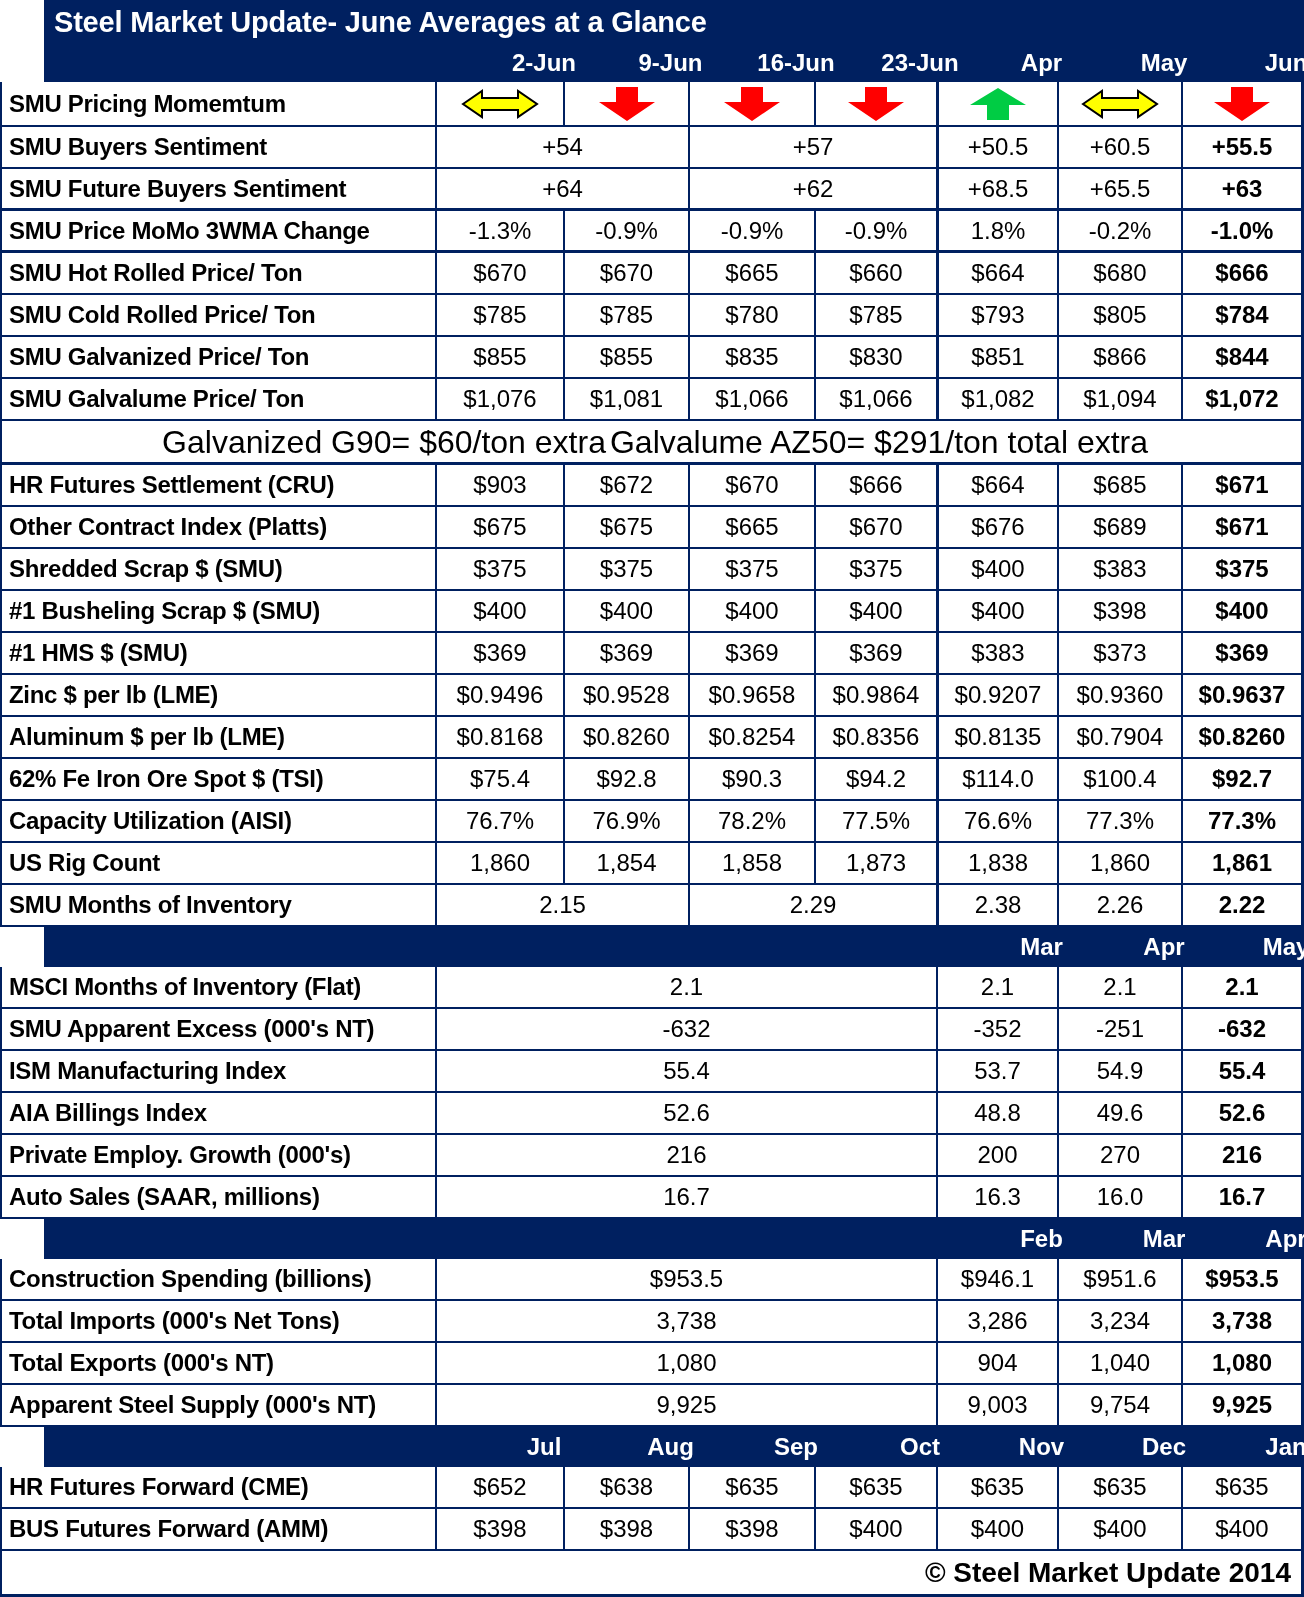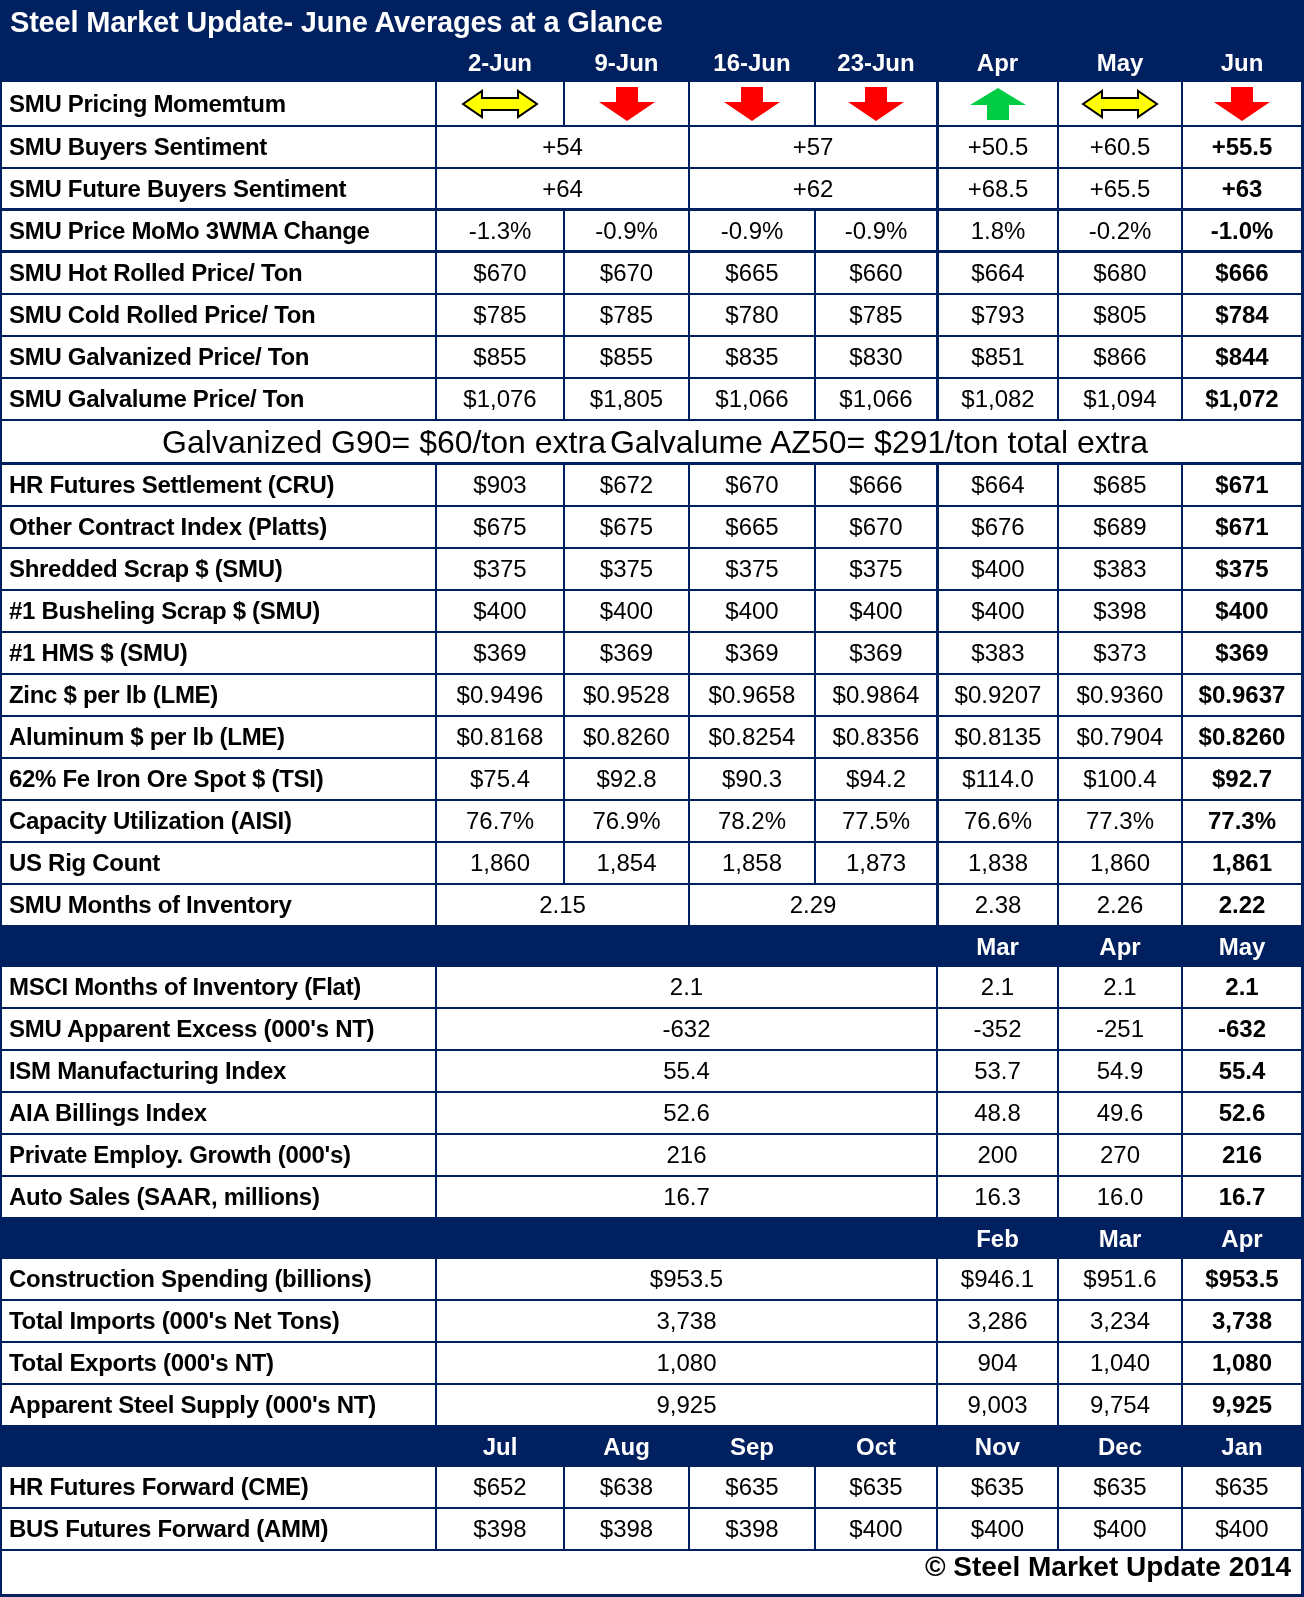--- a/index.html
+++ b/index.html
@@ -7,21 +7,21 @@
   .sheet{width:1304px;height:1597px;background:#ffffff;overflow:hidden;}
 
   .row{
     display:grid;
     grid-template-columns:433px 128px 125px 126px 122px 121px 124px 120px;
     box-sizing:border-box;
     border-left:2px solid #002060;
     border-right:3px solid #002060;
     background:#ffffff;
   }
-  .navy{background:#002060;}
+  .navy{background:#002060;margin-left:44px;}
   .navy .c{color:#ffffff;font-weight:bold;border-left-color:transparent;}
 
   .c{
     display:flex;align-items:center;justify-content:center;
     box-sizing:border-box;
     border-left:2px solid #002060;
     font-size:24px;color:#000000;
     overflow:hidden;white-space:nowrap;
   }
   .lab{
@@ -36,21 +36,21 @@
 
   .r-title{height:44px;display:flex;align-items:center;padding-left:8px;
     color:#ffffff;font-weight:bold;font-size:29px;letter-spacing:-0.2px;}
   .r-cols{height:38px;}
   .r-icons{height:45px;border-bottom:2px solid #002060;}
   .r-d{height:42px;border-bottom:2px solid #002060;}
   .r-band{height:40px;}
   .r-note{height:44px;border-bottom:3px solid #002060;position:relative;display:block;}
   .r-note span{position:absolute;top:50%;transform:translate(-50%,-50%);font-size:32px;color:#000;white-space:nowrap;}
   .thick{border-bottom-width:3px;}
-  .r-foot{height:46px;display:flex;align-items:flex-start;justify-content:flex-end;
+  .r-foot{height:46px;display:flex;align-items:center;justify-content:flex-end;
     padding-right:10px;box-sizing:border-box;border-bottom:3px solid #002060;
     font-weight:bold;font-size:28px;color:#000000;}
   .icell svg{display:block;}
 </style>
 </head>
 <body>
 
 <div class="sheet">
   <div class="row r-title navy">Steel Market Update- June Averages at a Glance</div>
   <div id="table-rows">
@@ -154,21 +154,21 @@
         <div class="c">$855</div>
         <div class="c">$835</div>
         <div class="c">$830</div>
         <div class="c vthick">$851</div>
         <div class="c">$866</div>
         <div class="c b">$844</div>
       </div>
       <div class="row r-d">
         <div class="c lab">SMU Galvalume Price/ Ton</div>
         <div class="c">$1,076</div>
-        <div class="c">$1,805</div>
+        <div class="c">$1,081</div>
         <div class="c">$1,066</div>
         <div class="c">$1,066</div>
         <div class="c vthick">$1,082</div>
         <div class="c">$1,094</div>
         <div class="c b">$1,072</div>
       </div>
       <div class="row r-note">
         <span style="left: 382px;">Galvanized G90= $60/ton extra</span>
         <span style="left: 877px;">Galvalume AZ50= $291/ton total extra</span>
       </div>

